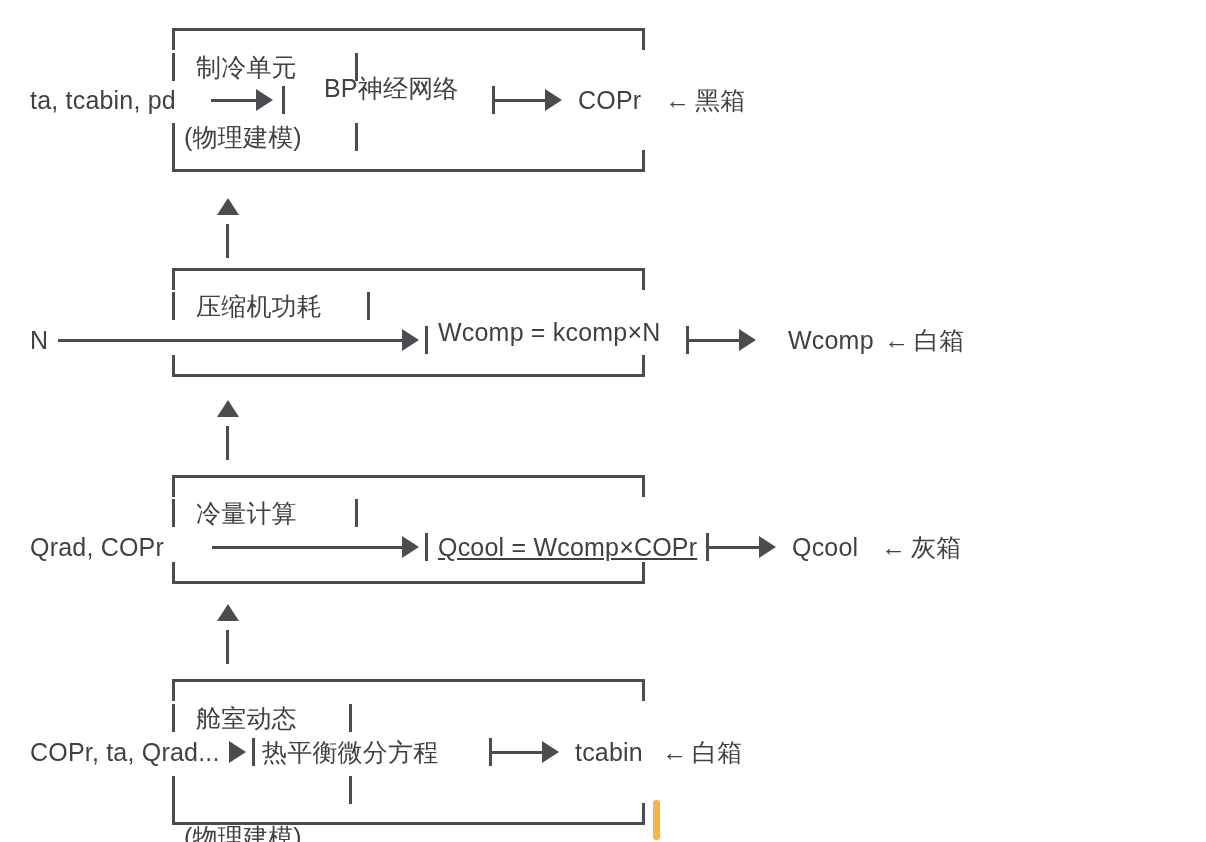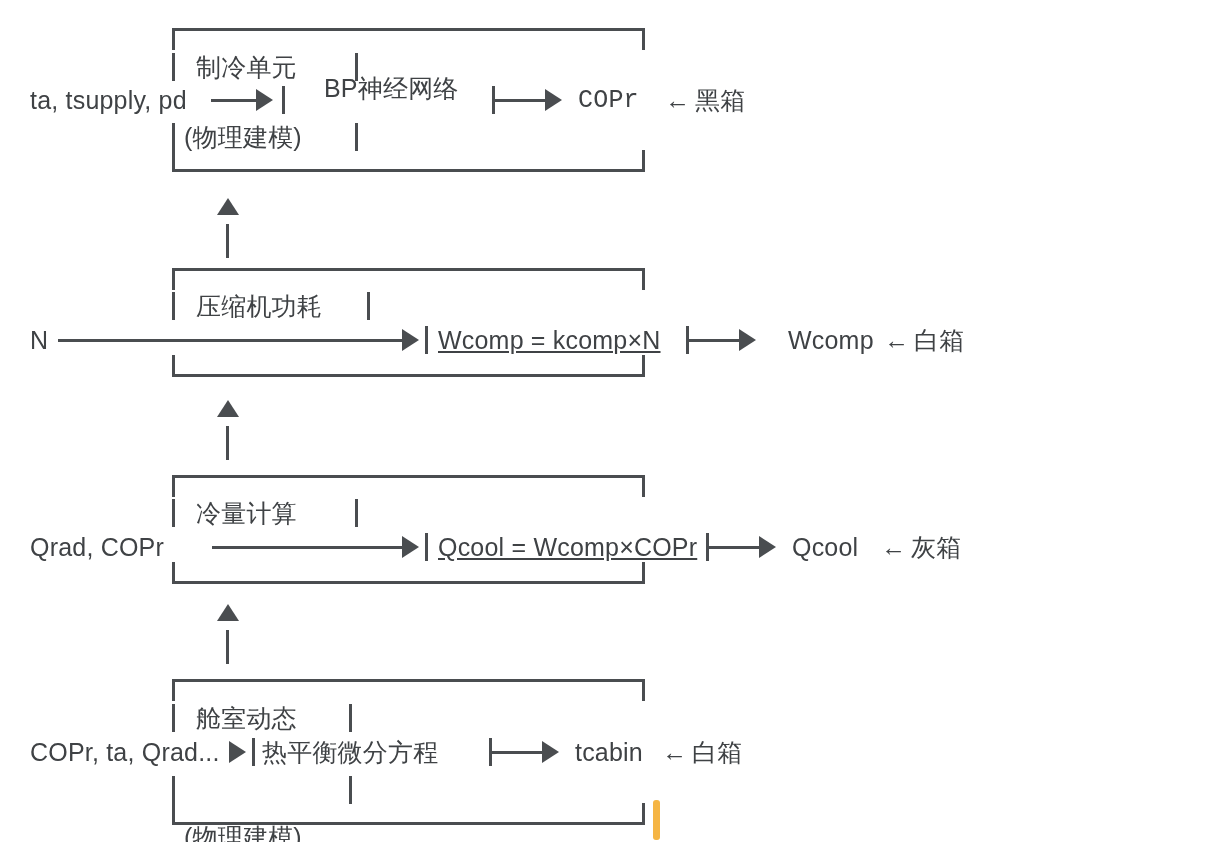--- a/index.html
+++ b/index.html
@@ -106,30 +106,30 @@
 <div id="diagram">
 
   <div>
     <div class="bracket-top" style="left:172px; top:28px;  width:473px; height:22px;"></div>
     <div class="bracket-bottom" style="left:172px; top:150px; width:473px; height:22px;"></div>
 
     <div class="pipe" style="left:172px; top:53px; height:28px;"></div>
     <div class="run" style="left:196px; top:55px;">制冷单元</div>
     <div class="pipe" style="left:355px; top:53px; height:28px;"></div>
 
-    <div class="run" style="left:30px; top:88px;">ta, tsupply, pd</div>
+    <div class="run" style="left:30px; top:88px;">ta, tcabin, pd</div>
     <div class="shaft" style="left:211px; top:99px; width:47px;"></div>
     <div class="head" style="left:256px; top:89px;"></div>
     <div class="pipe" style="left:282px; top:86px; height:28px;"></div>
     <div class="run" style="left:296px; top:76px;margin-left:28px;">BP神经网络</div>
 
     <div class="pipe" style="left:492px; top:86px; height:28px;"></div>
     <div class="shaft" style="left:494px; top:99px; width:52px;"></div>
     <div class="head" style="left:545px; top:89px;"></div>
-    <div class="run" style="left:578px; top:88px;font-family:Liberation Mono, monospace;">COPr</div>
+    <div class="run" style="left:578px; top:88px;">COPr</div>
 
     <div class="larrow" style="left:665px; top:88px;">←</div>
     <div class="run" style="left:695px; top:88px;">黑箱</div>
 
     <div class="pipe" style="left:172px; top:123px; height:28px;"></div>
     <div class="run" style="left:184px; top:125px;">(物理建模)</div>
     <div class="pipe" style="left:355px; top:123px; height:28px;"></div>
   </div>
 
   <div>
@@ -142,21 +142,21 @@
     <div class="bracket-bottom" style="left:172px; top:355px; width:473px; height:22px;"></div>
 
     <div class="pipe" style="left:172px; top:292px; height:28px;"></div>
     <div class="run" style="left:196px; top:294px;">压缩机功耗</div>
     <div class="pipe" style="left:367px; top:292px; height:28px;"></div>
 
     <div class="run" style="left:30px; top:328px;">N</div>
     <div class="shaft" style="left:58px; top:339px; width:347px;"></div>
     <div class="head" style="left:402px; top:329px;"></div>
     <div class="pipe" style="left:425px; top:326px; height:28px;"></div>
-    <div class="run" style="left:438px; top:328px;text-decoration:underline;">Wcomp = kcomp×N</div>
+    <div class="run" style="left:438px; top:320px;">Wcomp = kcomp×N</div>
 
     <div class="pipe" style="left:686px; top:326px; height:28px;"></div>
     <div class="shaft" style="left:688px; top:339px; width:52px;"></div>
     <div class="head" style="left:739px; top:329px;"></div>
     <div class="run" style="left:772px; top:328px;margin-left:16px;">Wcomp</div>
 
     <div class="larrow" style="left:884px; top:328px;">←</div>
     <div class="run" style="left:914px; top:328px;">白箱</div>
   </div>
 

